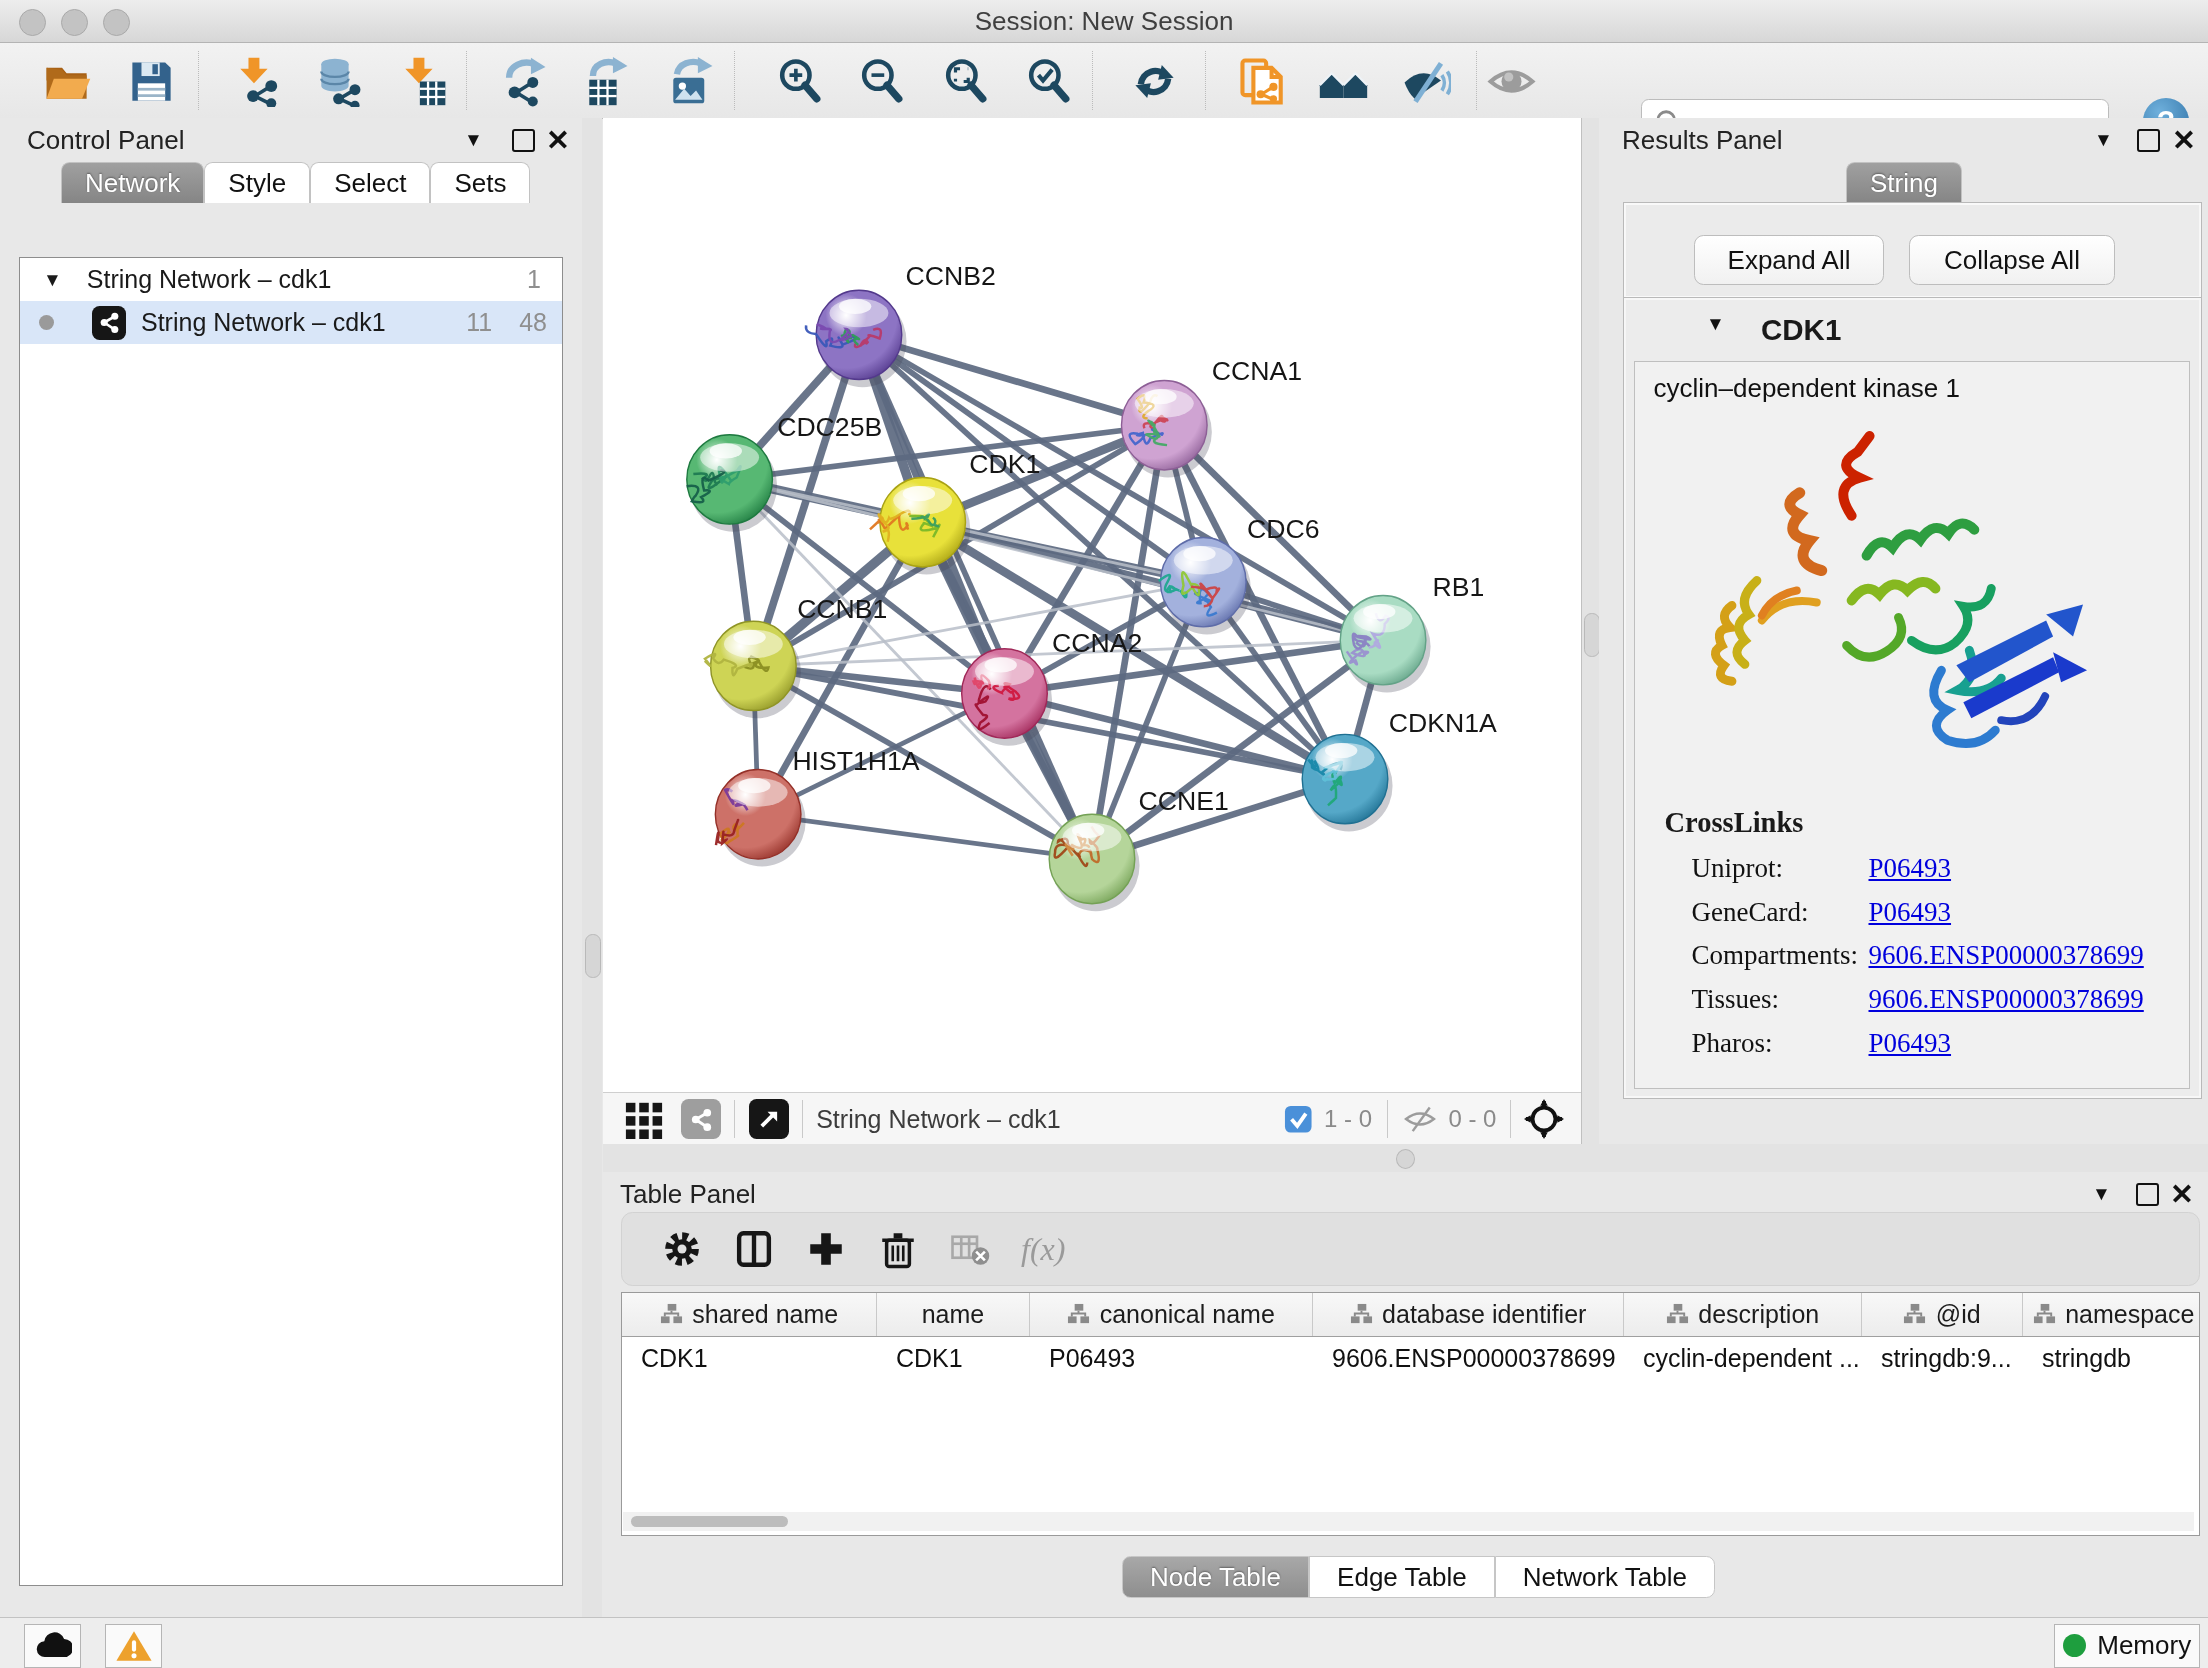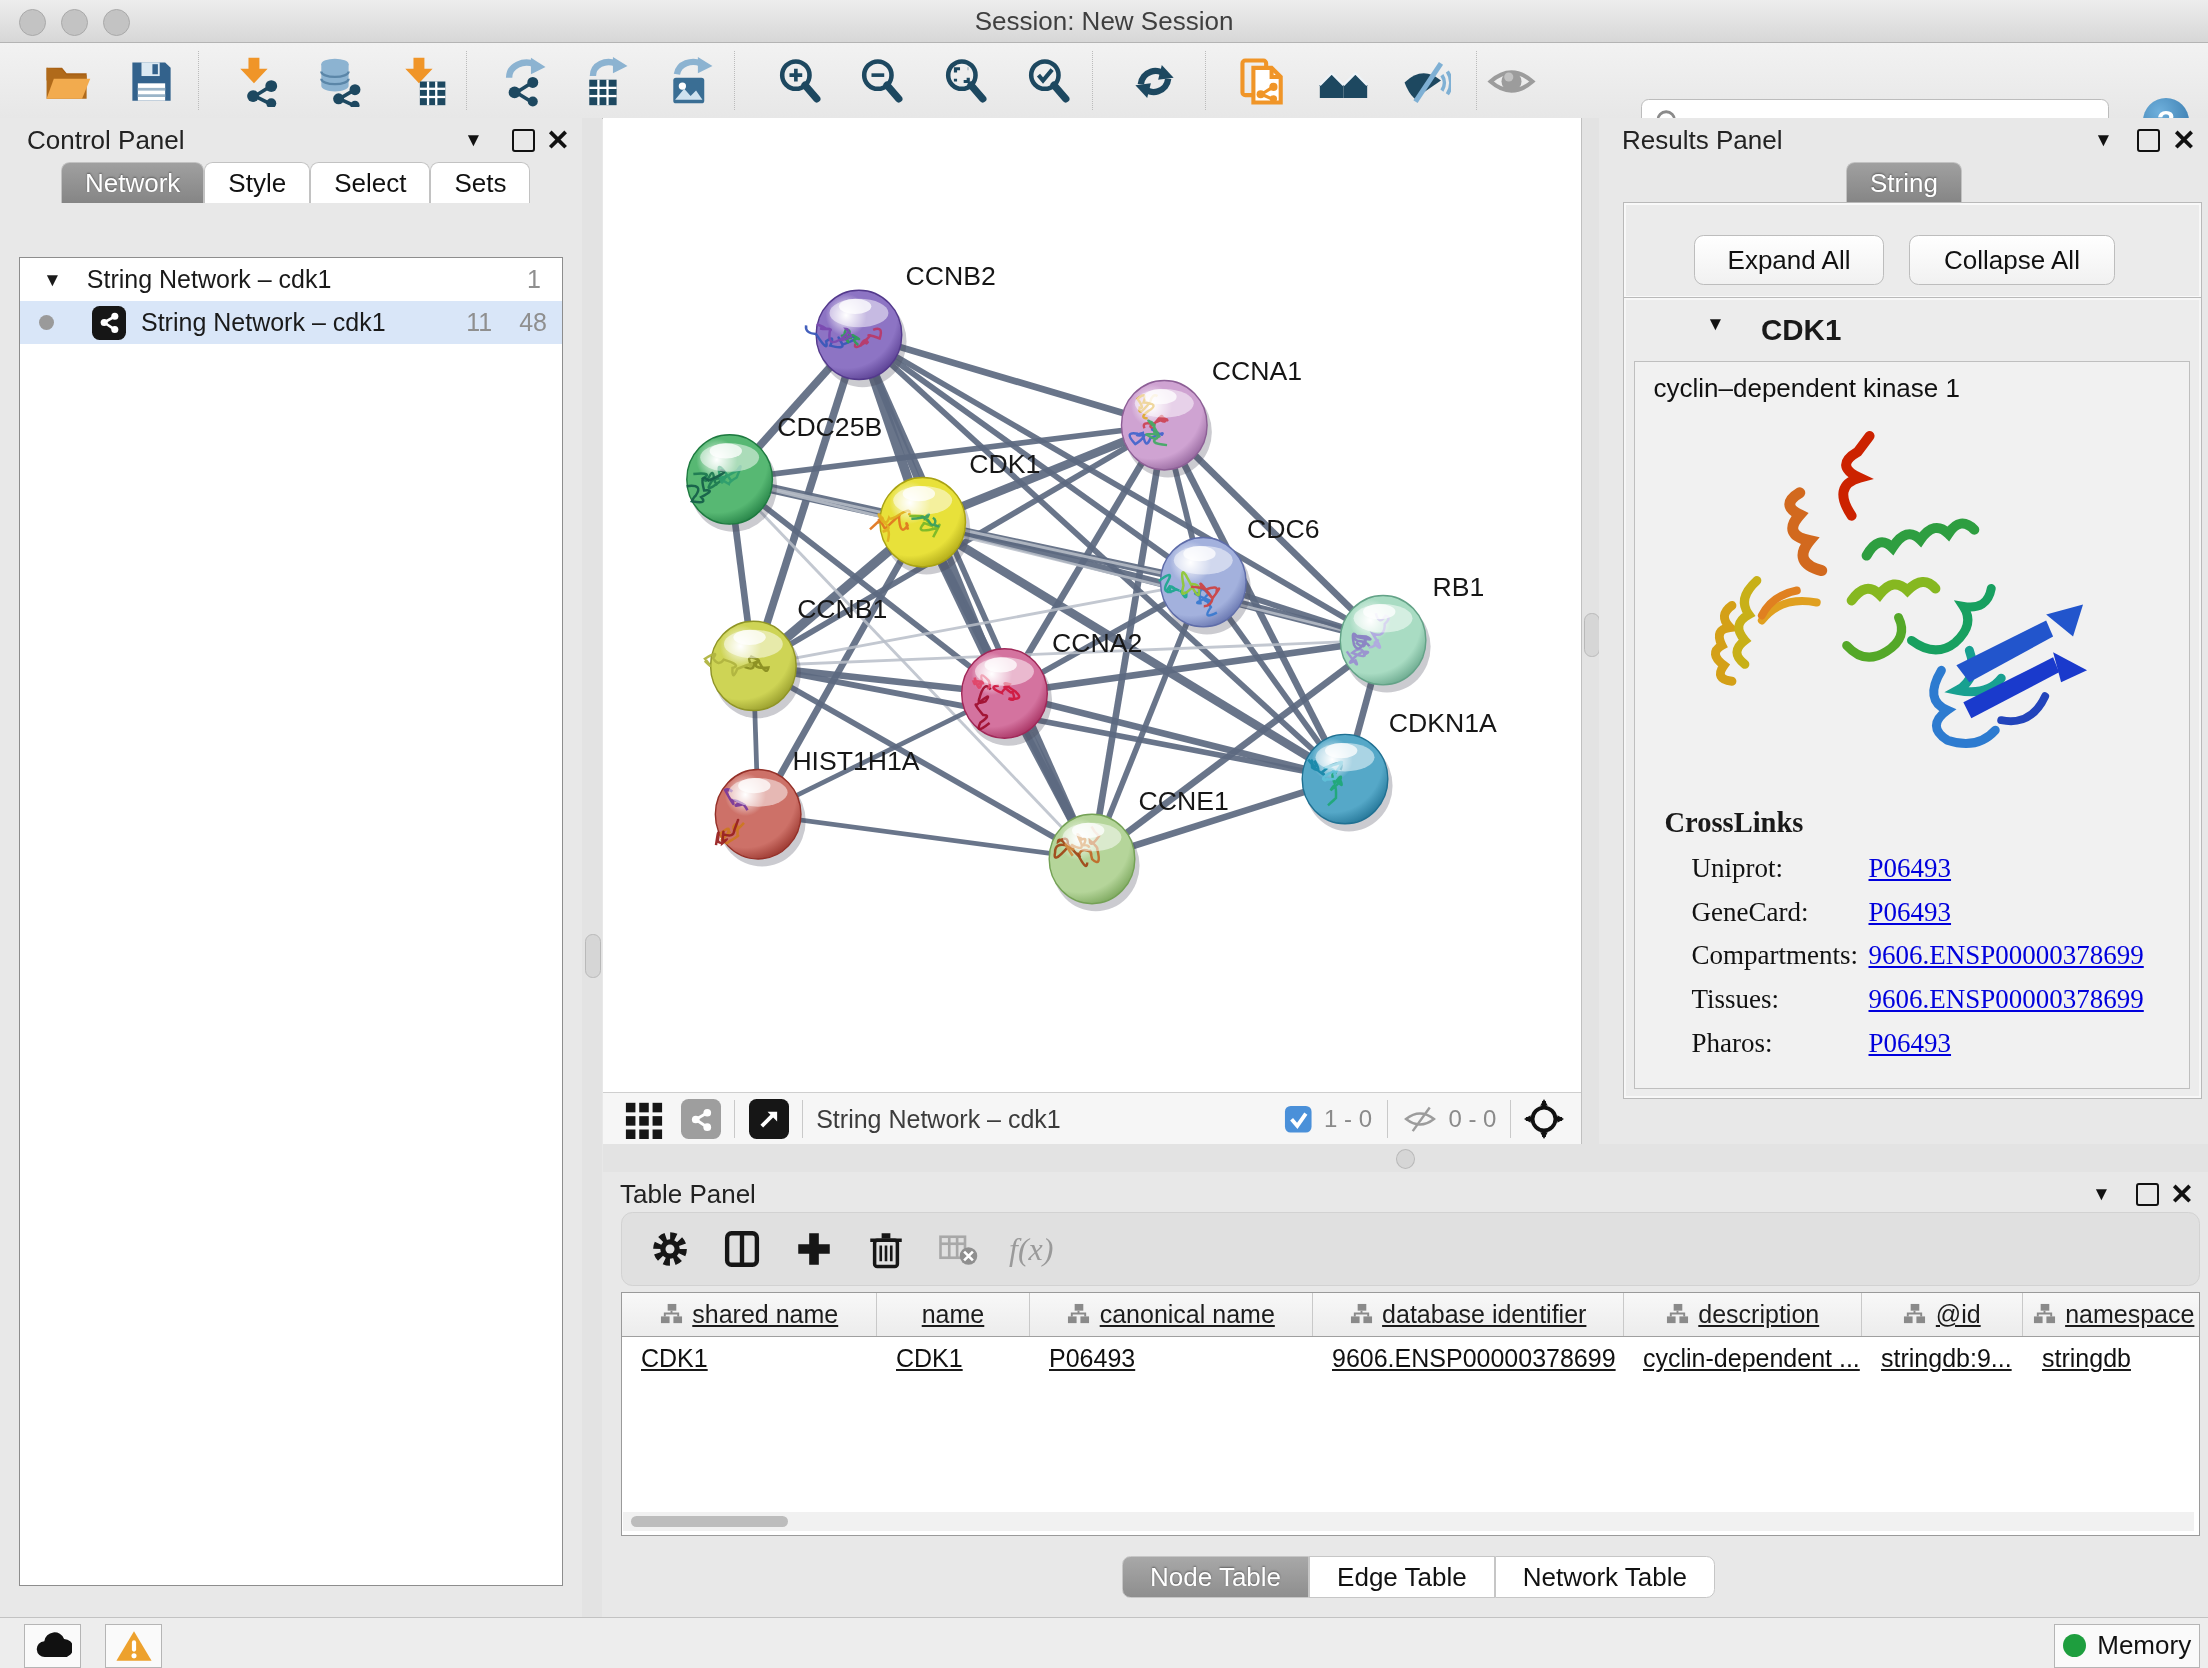--- a/index.html
+++ b/index.html
@@ -85,24 +85,24 @@
   .rp-inner{position:absolute;left:9.5px;top:63px;width:554px;height:726px;background:#f1f1f1;border:1px solid #bfbfbf;}
   .rp-desc{position:absolute;left:19px;top:11.4px;font-size:26px;color:#111;}
   .xl-title{position:absolute;left:30px;top:445px;font-family:"Liberation Serif",serif;font-weight:bold;font-size:28.5px;}
   .xl-row{position:absolute;left:57px;font-family:"Liberation Serif",serif;font-size:27px;color:#111;}
   .xl-val{position:absolute;left:234px;font-family:"Liberation Serif",serif;font-size:27px;
     color:#0000dd;text-decoration:underline;}
 
   
   .table-panel{left:603px;top:1172px;width:1605px;height:445px;background:#e8e8e8;}
   .tp-toolbar{position:absolute;left:18px;top:40px;width:1579px;height:74px;background:#e0e0e0;
-    border:1px solid #d2d2d2;border-radius:11.4px;display:flex;align-items:center;gap:30px;padding-left:27px;box-sizing:border-box;}
+    border:1px solid #d2d2d2;border-radius:11.4px;display:flex;align-items:center;gap:30px;padding-left:39px;box-sizing:border-box;}
   .fx{font-family:"Liberation Serif",serif;font-style:italic;font-size:32px;color:#9a9a9a;}
   .tp-table{position:absolute;left:18px;top:120px;width:1579px;height:244px;background:#fff;
-    border:1.9px solid #9a9a9a;box-sizing:border-box;overflow:hidden;text-decoration:underline;}
+    border:1.9px solid #9a9a9a;box-sizing:border-box;overflow:hidden;}
   .thead{display:flex;height:43px;background:linear-gradient(#f8f8f8,#ececec);border-bottom:1.9px solid #9f9f9f;}
   .th{display:flex;align-items:center;justify-content:center;gap:9.5px;font-size:25px;color:#1c1c1c;
       border-right:1px solid #c9c9c9;box-sizing:border-box;flex:none;}
   .trow{display:flex;height:43px;align-items:center;}
   .td{padding-left:19px;font-size:25px;color:#111;box-sizing:border-box;flex:none;white-space:nowrap;overflow:hidden;}
   .c0{width:255px}.c1{width:153px}.c2{width:283px}.c3{width:311px}.c4{width:238px}.c5{width:161px}.c6{width:181px}
   .tp-scroll{position:absolute;left:20px;top:340px;width:1571px;height:19px;background:#f1f1f1;}
   .tp-thumb{position:absolute;left:7.6px;top:3.8px;width:157px;height:11.4px;border-radius:5.7px;background:#bdbdbd;}
   .tp-tabs{position:absolute;left:519px;top:384px;display:flex;}
   .tp-tabs .btab{height:40px;line-height:40px;padding:0 27px;font-size:26px;background:#fff;

